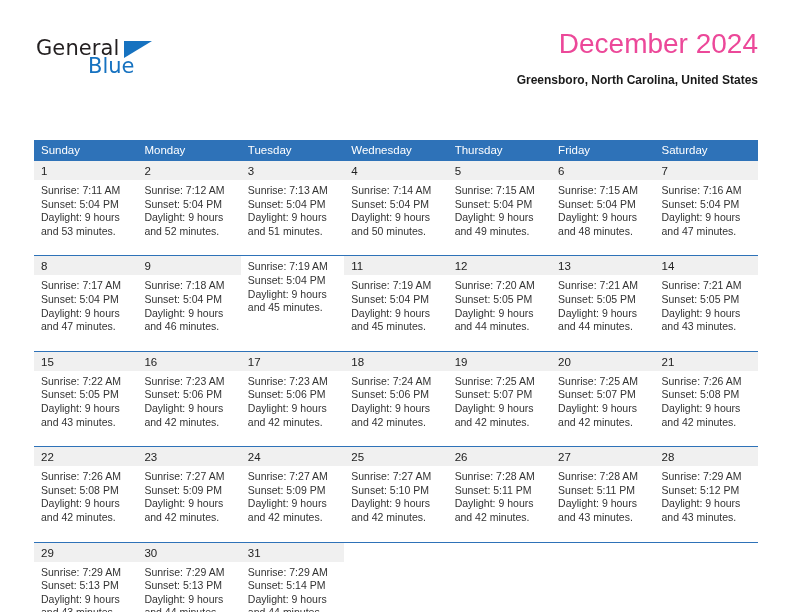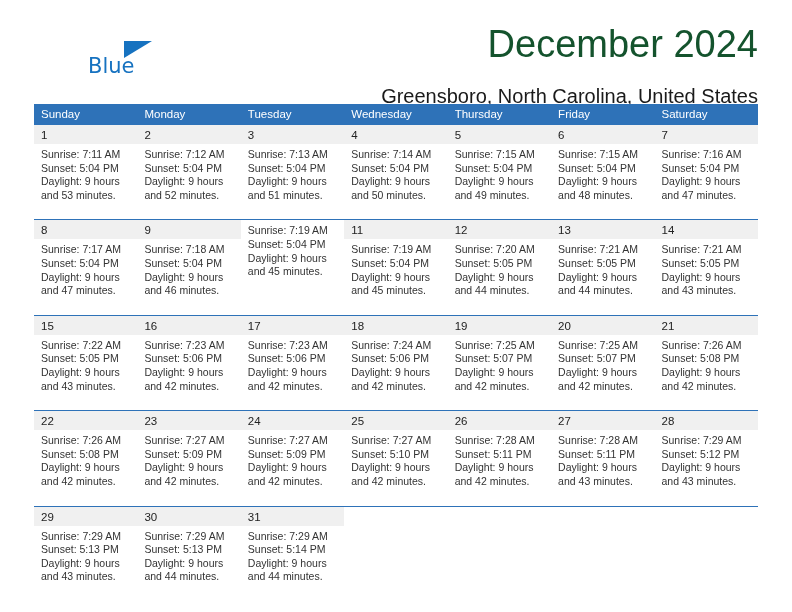--- a/index.html
+++ b/index.html
@@ -67,46 +67,47 @@
     font-weight: 400;
   }
 
   .title-block {
     position: absolute;
     right: 34px;
     top: 26px;
     text-align: right;
   }
   .cal-title {
-    font-size: 38px;
+    font-size: 28px;
     font-weight: 400;
-    color: #14532d;
+    color: #ec4899;
     line-height: 36px;
     white-space: nowrap;
   }
   .cal-subtitle {
-    font-size: 20px;
-    font-weight: 400;
+    font-size: 12px;
+    font-weight: 700;
     color: #1a1a1a;
     line-height: 20px;
-    margin-top: 24px;
+    margin-top: 8px;
     white-space: nowrap;
   }
 
   
   .calendar {
     position: absolute;
     left: 34px;
     top: 104px;
     width: 724px;
   }
   .weekday-row {
     display: flex;
     width: 100%;
     background: #2e72b8;
+    margin-top: 36px;
   }
   .weekday-cell {
     flex: 1 1 0;
     box-sizing: border-box;
     color: #ffffff;
     font-size: 11.5px;
     line-height: 21px;
     height: 21px;
     padding-left: 7px;
     white-space: nowrap;
@@ -156,20 +157,21 @@
   }
 </style>
 </head>
 <body>
 
 <div class="page">
 
   <div class="top-bar">
 
     <div class="logo">
+      <span class="logo-general">General</span>
       <span class="logo-tri"></span>
       <span class="logo-blue">Blue</span>
     </div>
 
     <div class="title-block">
       <div class="cal-title">December 2024</div>
       <div class="cal-subtitle">Greensboro, North Carolina, United States</div>
     </div>
 
   </div>

